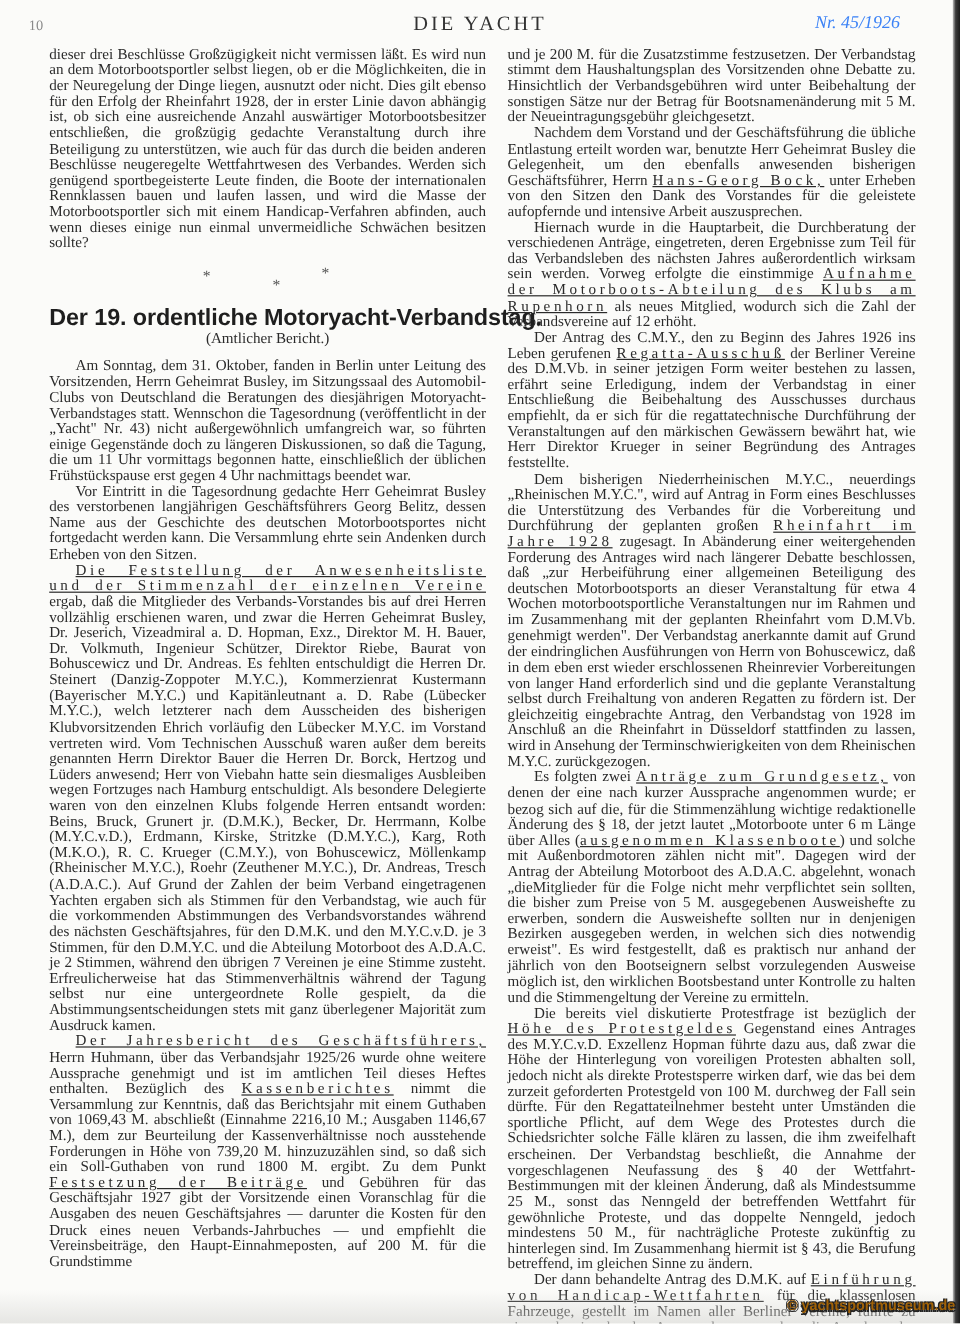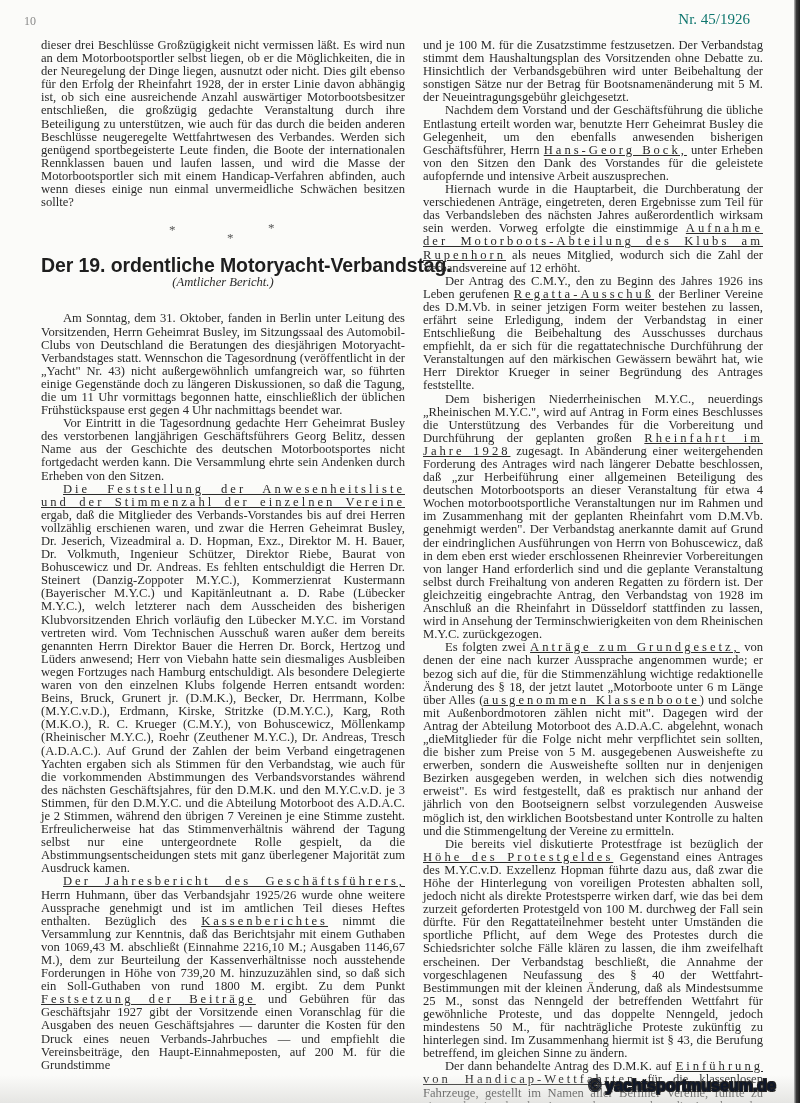--- a/index.html
+++ b/index.html
@@ -12,78 +12,79 @@
   }
   .edge {
     position: absolute; top: 0; right: 0; width: 6px; height: 1103px;
     background: linear-gradient(to right, #bdbdbd, #3a3a3a 40%, #1a1a1a);
   }
   .masthead {
     position: absolute; top: 8px; left: 24px; width: 752px; height: 24px;
   }
   .page-num { position: absolute; left: 0; top: 6px; font-size: 12px; color: #8a8a8a; }
   .pub-title { position: absolute; left: 0; right: 0; top: 2px; text-align: center; font-size: 17px; letter-spacing: 2.5px; color: #333; }
-  .issue { position: absolute; right: 26px; top: 3px; font-size: 15px; color: #0f766e; }
+  .issue { position: absolute; right: 26px; top: 3px; font-size: 15px; color: #3b82f6; font-style: italic; }
   .col {
     position: absolute; top: 39px;
     font-size: 12.6px; line-height: 13.1px;
     text-align: justify; hyphens: manual;
   }
   .col-left { left: 41px; width: 364px; }
   .col-right { left: 423px; width: 340px; }
   .col p { margin: 0; text-indent: 22px; }
   .col p.noindent { text-indent: 0; }
   .sp { letter-spacing: 3px; text-decoration: underline; }
   .stars { position: relative; height: 40px; margin-top: 4px; }
   .stars span { position: absolute; font-size: 13px; color: #555; }
   .headline {
     font-family: "Liberation Sans", "DejaVu Sans", sans-serif;
     font-size: 19.5px; font-weight: bold; color: #1e1e1e;
     margin: 6px 0 4px 0; text-align: left; letter-spacing: -0.1px; white-space: nowrap;
   }
-  .subhead { text-align: center; font-size: 12.6px; margin-bottom: 23px; font-style: italic; }
+  .subhead { text-align: center; font-size: 12.6px; margin-bottom: 9px; }
   .sig { float: right; padding-right: 18px; }
   .watermark {
-    position: absolute; right: 24px; bottom: 8px;
+    position: absolute; right: 4px; bottom: 8px;
     font-family: "Liberation Sans", "DejaVu Sans", sans-serif;
-    font-size: 16px; font-weight: bold; color: #0f172a;
+    font-size: 12px; font-weight: bold; color: #a16207;
     text-shadow: -1px -1px 0 #222, 1px -1px 0 #222, -1px 1px 0 #222, 1px 1px 0 #222;
   }
   .bottom-shadow {
     position: absolute; left: 0; right: 6px; bottom: 0; height: 28px;
     background: linear-gradient(to bottom, rgba(240,240,238,0), rgba(215,215,212,0.6));
   }
 </style>
 </head>
 <body>
 
 <div class="edge"></div>
 
 <div class="masthead">
   <span class="page-num">10</span>
+  <div class="pub-title">DIE YACHT</div>
   <span class="issue">Nr. 45/1926</span>
 </div>
 
 <div class="col col-left">
   <p class="noindent">dieser drei Beschlüsse Großzügigkeit nicht vermissen läßt. Es wird nun an dem Motorbootsportler selbst liegen, ob er die Möglichkeiten, die in der Neuregelung der Dinge liegen, ausnutzt oder nicht. Dies gilt ebenso für den Erfolg der Rheinfahrt 1928, der in erster Linie davon abhängig ist, ob sich eine ausreichende Anzahl auswärtiger Motorbootsbesitzer entschließen, die großzügig gedachte Veranstaltung durch ihre Beteiligung zu unterstützen, wie auch für das durch die beiden anderen Beschlüsse neugeregelte Wettfahrtwesen des Verbandes. Werden sich genügend sportbegeisterte Leute finden, die Boote der internationalen Rennklassen bauen und laufen lassen, und wird die Masse der Motorbootsportler sich mit einem Handicap-Verfahren abfinden, auch wenn dieses einige nun einmal unvermeidliche Schwächen besitzen sollte?</p>
   <div class="stars">
     <span style="left:128px;top:10px;">*</span>
     <span style="left:186px;top:18px;">*</span>
     <span style="left:227px;top:8px;">*</span>
   </div>
   <div class="headline">Der 19. ordentliche Motoryacht-Verbandstag.</div>
   <div class="subhead">(Amtlicher Bericht.)</div>
   <p>Am Sonntag, dem 31. Oktober, fanden in Berlin unter Leitung des Vorsitzenden, Herrn Geheimrat Busley, im Sitzungssaal des Automobil-Clubs von Deutschland die Beratungen des diesjährigen Motoryacht-Verbandstages statt. Wennschon die Tagesordnung (veröffentlicht in der „Yacht" Nr. 43) nicht außergewöhnlich umfangreich war, so führten einige Gegenstände doch zu längeren Diskussionen, so daß die Tagung, die um 11 Uhr vormittags begonnen hatte, einschließlich der üblichen Frühstückspause erst gegen 4 Uhr nachmittags beendet war.</p>
   <p>Vor Eintritt in die Tagesordnung gedachte Herr Geheimrat Busley des verstorbenen langjährigen Geschäftsführers Georg Belitz, dessen Name aus der Geschichte des deutschen Motorbootsportes nicht fortgedacht werden kann. Die Versammlung ehrte sein Andenken durch Erheben von den Sitzen.</p>
   <p><span class="sp">Die Feststellung der Anwesenheitsliste und der Stimmenzahl der einzelnen Vereine</span> <span>ergab, daß die Mitglieder des Verbands-Vorstandes bis auf drei Herren vollzählig erschienen waren, und zwar die Herren Geheimrat Busley, Dr. Jeserich, Vizeadmiral a. D. Hopman, Exz., Direktor M. H. Bauer, Dr. Volkmuth, Ingenieur Schützer, Direktor Riebe, Baurat von Bohuscewicz und Dr. Andreas. Es fehlten entschuldigt die Herren Dr. Steinert (Danzig-Zoppoter M.Y.C.), Kommerzienrat Kustermann (Bayerischer M.Y.C.) und Kapitänleutnant a. D. Rabe (Lübecker M.Y.C.), welch letzterer nach dem Ausscheiden des bisherigen Klubvorsitzenden Ehrich vorläufig den Lübecker M.Y.C. im Vorstand vertreten wird. Vom Technischen Ausschuß waren außer dem bereits genannten Herrn Direktor Bauer die Herren Dr. Borck, Hertzog und Lüders anwesend; Herr von Viebahn hatte sein diesmaliges Ausbleiben wegen Fortzuges nach Hamburg entschuldigt. Als besondere Delegierte waren von den einzelnen Klubs folgende Herren entsandt worden: Beins, Bruck, Grunert jr. (D.M.K.), Becker, Dr. Herrmann, Kolbe (M.Y.C.v.D.), Erdmann, Kirske, Stritzke (D.M.Y.C.), Karg, Roth (M.K.O.), R. C. Krueger (C.M.Y.), von Bohuscewicz, Möllenkamp (Rheinischer M.Y.C.), Roehr (Zeuthener M.Y.C.), Dr. Andreas, Tresch (A.D.A.C.). Auf Grund der Zahlen der beim Verband eingetragenen Yachten ergaben sich als Stimmen für den Verbandstag, wie auch für die vorkommenden Abstimmungen des Verbandsvorstandes während des nächsten Geschäftsjahres, für den D.M.K. und den M.Y.C.v.D. je 3 Stimmen, für den D.M.Y.C. und die Abteilung Motorboot des A.D.A.C. je 2 Stimmen, während den übrigen 7 Vereinen je eine Stimme zusteht. Erfreulicherweise hat das Stimmenverhältnis während der Tagung selbst nur eine untergeordnete Rolle gespielt, da die Abstimmungsentscheidungen stets mit ganz überlegener Majorität zum Ausdruck kamen.</span></p>
   <p><span class="sp">Der Jahresbericht des Geschäftsführers,</span> <span>Herrn Huhmann, über das Verbandsjahr 1925/26 wurde ohne weitere Aussprache genehmigt und ist im amtlichen Teil dieses Heftes enthalten. Bezüglich des</span> <span class="sp">Kassenberichtes</span> <span>nimmt die Versammlung zur Kenntnis, daß das Berichtsjahr mit einem Guthaben von 1069,43 M. abschließt (Einnahme 2216,10 M.; Ausgaben 1146,67 M.), dem zur Beurteilung der Kassenverhältnisse noch ausstehende Forderungen in Höhe von 739,20 M. hinzuzuzählen sind, so daß sich ein Soll-Guthaben von rund 1800 M. ergibt. Zu dem Punkt</span> <span class="sp">Festsetzung der Beiträge</span> <span>und Gebühren für das Geschäftsjahr 1927 gibt der Vorsitzende einen Voranschlag für die Ausgaben des neuen Geschäftsjahres — darunter die Kosten für den Druck eines neuen Verbands-Jahrbuches — und empfiehlt die Vereinsbeiträge, den Haupt-Einnahmeposten, auf 200 M. für die Grundstimme</span></p>
 </div>
 
 <div class="col col-right">
-  <p class="noindent">und je 100 M. für die Zusatzstimme festzusetzen. Der Verbandstag stimmt dem Haushaltungsplan des Vorsitzenden ohne Debatte zu. Hinsichtlich der Verbandsgebühren wird unter Beibehaltung der sonstigen Sätze nur der Betrag für Bootsnamenänderung mit 5 M. der Neueintragungsgebühr gleichgesetzt.</p>
+  <p class="noindent">und je 200 M. für die Zusatzstimme festzusetzen. Der Verbandstag stimmt dem Haushaltungsplan des Vorsitzenden ohne Debatte zu. Hinsichtlich der Verbandsgebühren wird unter Beibehaltung der sonstigen Sätze nur der Betrag für Bootsnamenänderung mit 5 M. der Neueintragungsgebühr gleichgesetzt.</p>
   <p><span>Nachdem dem Vorstand und der Geschäftsführung die übliche Entlastung erteilt worden war, benutzte Herr Geheimrat Busley die Gelegenheit, um den ebenfalls anwesenden bisherigen Geschäftsführer, Herrn</span> <span class="sp">Hans-Georg Bock,</span> <span>unter Erheben von den Sitzen den Dank des Vorstandes für die geleistete aufopfernde und intensive Arbeit auszusprechen.</span></p>
   <p><span>Hiernach wurde in die Hauptarbeit, die Durchberatung der verschiedenen Anträge, eingetreten, deren Ergebnisse zum Teil für das Verbandsleben des nächsten Jahres außerordentlich wirksam sein werden. Vorweg erfolgte die einstimmige</span> <span class="sp">Aufnahme der Motorboots-Abteilung des Klubs am Rupenhorn</span> <span>als neues Mitglied, wodurch sich die Zahl der Verbandsvereine auf 12 erhöht.</span></p>
   <p><span>Der Antrag des C.M.Y., den zu Beginn des Jahres 1926 ins Leben gerufenen</span> <span class="sp">Regatta-Ausschuß</span> <span>der Berliner Vereine des D.M.Vb. in seiner jetzigen Form weiter bestehen zu lassen, erfährt seine Erledigung, indem der Verbandstag in einer Entschließung die Beibehaltung des Ausschusses durchaus empfiehlt, da er sich für die regattatechnische Durchführung der Veranstaltungen auf den märkischen Gewässern bewährt hat, wie Herr Direktor Krueger in seiner Begründung des Antrages feststellte.</span></p>
   <p><span>Dem bisherigen Niederrheinischen M.Y.C., neuerdings „Rheinischen M.Y.C.", wird auf Antrag in Form eines Beschlusses die Unterstützung des Verbandes für die Vorbereitung und Durchführung der geplanten großen</span> <span class="sp">Rheinfahrt im Jahre 1928</span> <span>zugesagt. In Abänderung einer weitergehenden Forderung des Antrages wird nach längerer Debatte beschlossen, daß „zur Herbeiführung einer allgemeinen Beteiligung des deutschen Motorbootsports an dieser Veranstaltung für etwa 4 Wochen motorbootsportliche Veranstaltungen nur im Rahmen und im Zusammenhang mit der geplanten Rheinfahrt vom D.M.Vb. genehmigt werden". Der Verbandstag anerkannte damit auf Grund der eindringlichen Ausführungen von Herrn von Bohuscewicz, daß in dem eben erst wieder erschlossenen Rheinrevier Vorbereitungen von langer Hand erforderlich sind und die geplante Veranstaltung selbst durch Freihaltung von anderen Regatten zu fördern ist. Der gleichzeitig eingebrachte Antrag, den Verbandstag von 1928 im Anschluß an die Rheinfahrt in Düsseldorf stattfinden zu lassen, wird in Ansehung der Terminschwierigkeiten von dem Rheinischen M.Y.C. zurückgezogen.</span></p>
   <p><span>Es folgten zwei</span> <span class="sp">Anträge zum Grundgesetz,</span> <span>von denen der eine nach kurzer Aussprache angenommen wurde; er bezog sich auf die, für die Stimmenzählung wichtige redaktionelle Änderung des § 18, der jetzt lautet „Motorboote unter 6 m Länge über Alles (</span><span class="sp">ausgenommen Klassenboote</span><span>) und solche mit Außenbordmotoren zählen nicht mit". Dagegen wird der Antrag der Abteilung Motorboot des A.D.A.C. abgelehnt, wonach „dieMitglieder für die Folge nicht mehr verpflichtet sein sollten, die bisher zum Preise von 5 M. ausgegebenen Ausweishefte zu erwerben, sondern die Ausweishefte sollten nur in denjenigen Bezirken ausgegeben werden, in welchen sich dies notwendig erweist". Es wird festgestellt, daß es praktisch nur anhand der jährlich von den Bootseignern selbst vorzulegenden Ausweise möglich ist, den wirklichen Bootsbestand unter Kontrolle zu halten und die Stimmengeltung der Vereine zu ermitteln.</span></p>
   <p><span>Die bereits viel diskutierte Protestfrage ist bezüglich der</span> <span class="sp">Höhe des Protestgeldes</span> <span>Gegenstand eines Antrages des M.Y.C.v.D. Exzellenz Hopman führte dazu aus, daß zwar die Höhe der Hinterlegung von voreiligen Protesten abhalten soll, jedoch nicht als direkte Protestsperre wirken darf, wie das bei dem zurzeit geforderten Protestgeld von 100 M. durchweg der Fall sein dürfte. Für den Regattateilnehmer besteht unter Umständen die sportliche Pflicht, auf dem Wege des Protestes durch die Schiedsrichter solche Fälle klären zu lassen, die ihm zweifelhaft erscheinen. Der Verbandstag beschließt, die Annahme der vorgeschlagenen Neufassung des § 40 der Wettfahrt-Bestimmungen mit der kleinen Änderung, daß als Mindestsumme 25 M., sonst das Nenngeld der betreffenden Wettfahrt für gewöhnliche Proteste, und das doppelte Nenngeld, jedoch mindestens 50 M., für nachträgliche Proteste zukünftig zu hinterlegen sind. Im Zusammenhang hiermit ist § 43, die Berufung betreffend, im gleichen Sinne zu ändern.</span></p>
   <p><span>Der dann behandelte Antrag des D.M.K. auf</span> <span class="sp">Einführung von Handicap-Wettfahrten</span> <span>für die klassenlosen Fahrzeuge, gestellt im Namen aller Berliner Vereine, führte zu einer sehr eingehenden Aussprache, wennschon die Annahme des Antrages von vornherein feststand. Der Antrag forderte im einzelnen, daß „die teilnehmenden Boote im Besitz eines Handicap-Briefes sein müssen; die Vergütungen werden auf Grund von Meilenfahrten festgesetzt und sind,</span></p>
 </div>
 
 <div class="bottom-shadow"></div>

